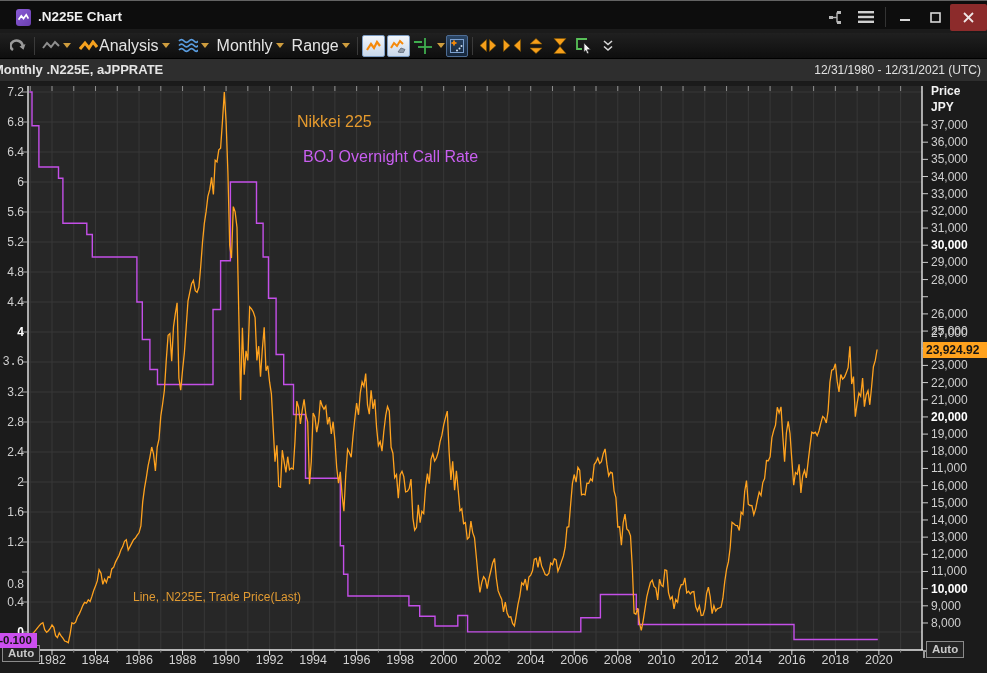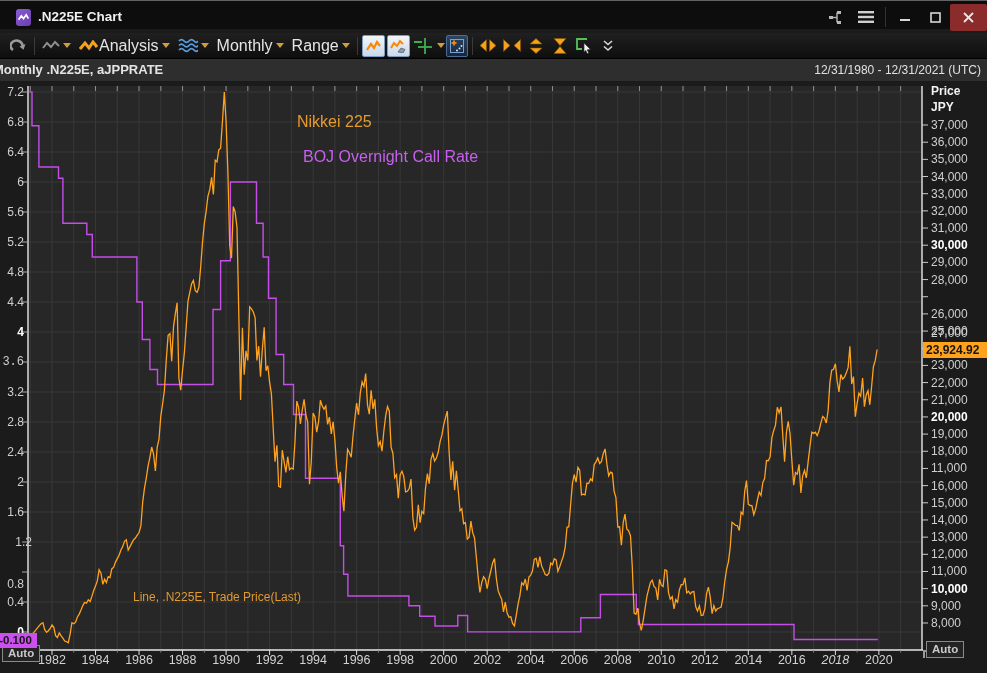--- a/index.html
+++ b/index.html
@@ -449,21 +449,21 @@
       <div class="axis-label" style="left: 0px; top: 234px; position: absolute; z-index: 5;">5.2</div>
       <div class="axis-label" style="left: 0px; top: 264px; position: absolute; z-index: 5;">4.8</div>
       <div class="axis-label" style="left: 0px; top: 294px; position: absolute; z-index: 5;">4.4</div>
       <div class="axis-label bold" style="left: 0px; top: 324px; position: absolute; z-index: 5;">4</div>
       <div class="axis-label" style="left: 0px; top: 354px; position: absolute; z-index: 5; font-family: Liberation Mono, monospace;">3.6</div>
       <div class="axis-label" style="left: 0px; top: 384px; position: absolute; z-index: 5;">3.2</div>
       <div class="axis-label" style="left: 0px; top: 414px; position: absolute; z-index: 5;">2.8</div>
       <div class="axis-label" style="left: 0px; top: 444px; position: absolute; z-index: 5;">2.4</div>
       <div class="axis-label" style="left: 0px; top: 474px; position: absolute; z-index: 5;">2</div>
       <div class="axis-label" style="left: 0px; top: 504px; position: absolute; z-index: 5;">1.6</div>
-      <div class="axis-label" style="left: 0px; top: 534px; position: absolute; z-index: 5; padding-left: 8px;">1.2</div>
+      <div class="axis-label" style="left: 0px; top: 534px; position: absolute; z-index: 5;">1.2</div>
       <div class="axis-label" style="left: 0px; top: 576px; position: absolute; z-index: 5;">0.8</div>
       <div class="axis-label" style="left: 0px; top: 594px; position: absolute; z-index: 5;">0.4</div>
       <div class="axis-label bold" style="left: 0px; top: 624px; position: absolute; z-index: 5;">0</div>
     </div>
   <div id="right-axis-labels">
       <div class="axis-label" style="left: 931px; top: 117px; position: absolute; z-index: 5;">37,000</div>
       <div class="axis-label" style="left: 931px; top: 134.172px; position: absolute; z-index: 5;">36,000</div>
       <div class="axis-label" style="left: 931px; top: 151.344px; position: absolute; z-index: 5;">35,000</div>
       <div class="axis-label" style="left: 931px; top: 168.516px; position: absolute; z-index: 5;">34,000</div>
       <div class="axis-label" style="left: 931px; top: 185.688px; position: absolute; z-index: 5;">33,000</div>
@@ -505,21 +505,21 @@
       <div class="xlabel" style="left: 378.16px;">1998</div>
       <div class="xlabel" style="left: 421.68px;">2000</div>
       <div class="xlabel" style="left: 465.2px;">2002</div>
       <div class="xlabel" style="left: 508.72px;">2004</div>
       <div class="xlabel" style="left: 552.24px;">2006</div>
       <div class="xlabel" style="left: 595.76px;">2008</div>
       <div class="xlabel" style="left: 639.28px;">2010</div>
       <div class="xlabel" style="left: 682.8px;">2012</div>
       <div class="xlabel" style="left: 726.32px;">2014</div>
       <div class="xlabel" style="left: 769.84px;">2016</div>
-      <div class="xlabel" style="left: 813.36px; font-style: italic;">2018</div>
+      <div class="xlabel" style="left: 813.36px;">2018</div>
       <div class="xlabel" style="left: 856.88px;">2020</div>
     </div>
 
   <div class="annotation ann-orange" style="left:297px;top:112px;">Nikkei 225</div>
   <div class="annotation ann-magenta" style="left:303px;top:147px;">BOJ Overnight Call Rate</div>
 
   <div class="legend" id="legend">
       <div><span class="lg-orange">Line, .N225E, Trade Price(Last)</span></div>
     </div>
 

